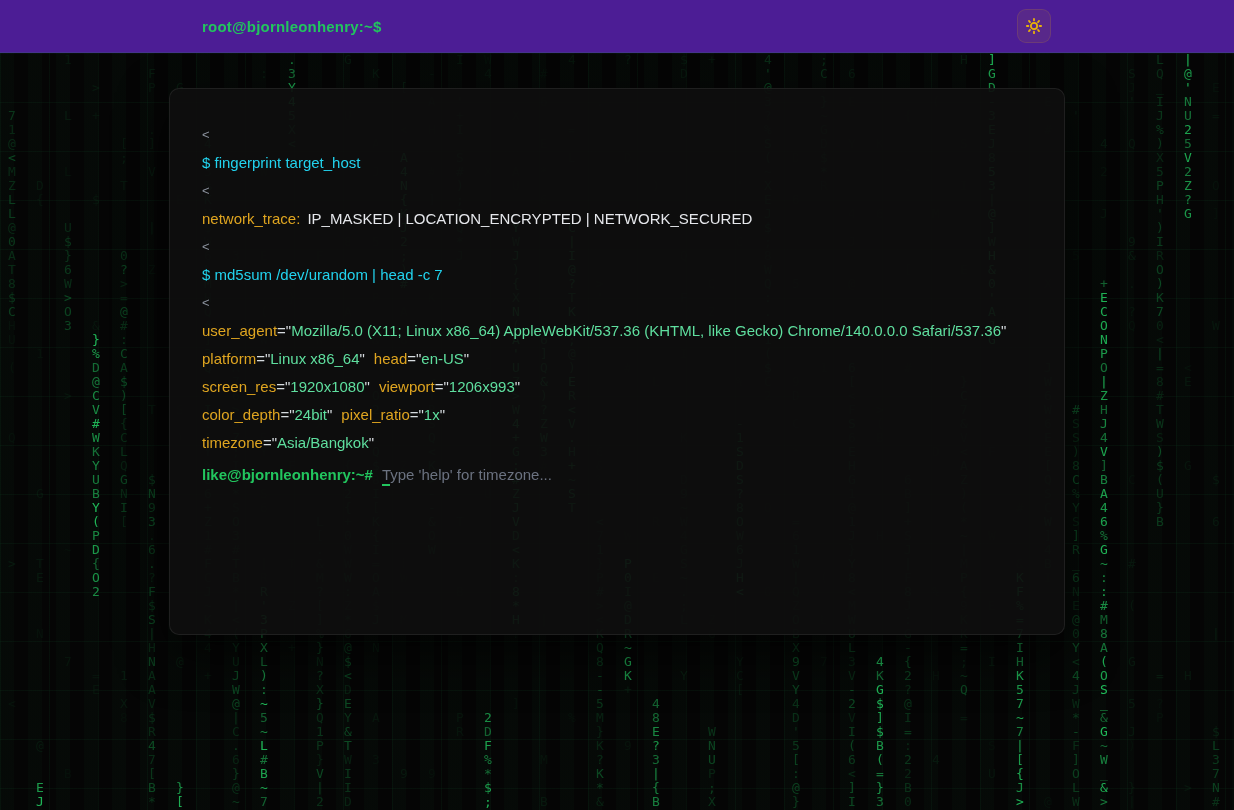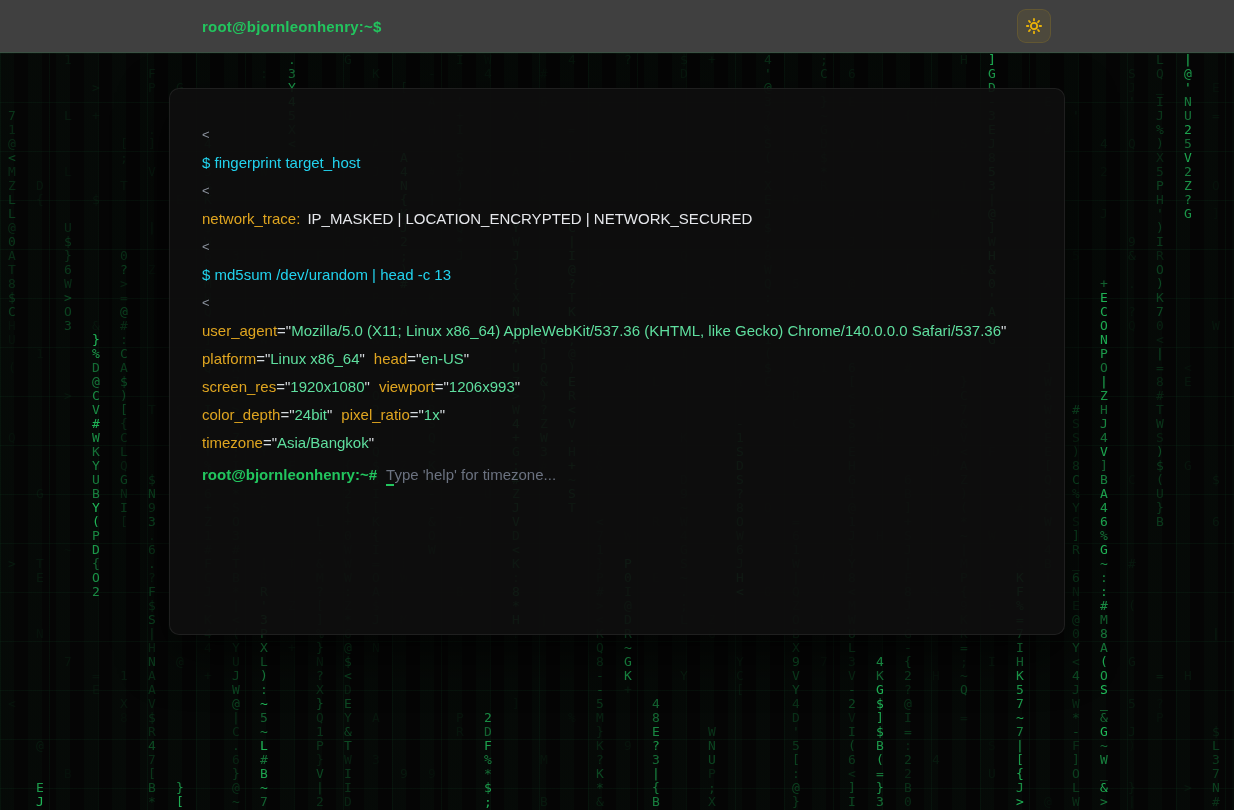--- a/index.html
+++ b/index.html
@@ -22,21 +22,21 @@
       linear-gradient(90deg, rgba(34,197,94,0.055) 1px, transparent 1px),
       repeating-linear-gradient(90deg, rgba(34,197,94,0.022) 0 14px, transparent 14px 28px);
     background-size:49px 49px, 49px 49px, 28px 100%;
   }
   #rain { position:absolute; inset:0; font-family:"DejaVu Sans Mono",monospace; font-size:13px; }
   #rain span { position:absolute; width:16px; line-height:14px; text-align:center; }
 
   
   .topbar {
     position:relative; z-index:5; height:53px;
-    background:#404040;
+    background:#4c1d95;
     border-bottom:1px solid rgba(34,197,94,0.13);
     display:flex; align-items:center; justify-content:space-between;
     padding:0 183px 0 202px;
   }
   .topbar-title { color:#22c55e; font-weight:700; font-size:15px; letter-spacing:0.2px; }
   .theme-toggle {
     width:34px; height:34px; border-radius:9px; cursor:pointer;
     background:rgba(234,179,8,0.08);
     border:1px solid rgba(234,179,8,0.14);
     display:flex; align-items:center; justify-content:center;
@@ -1116,23 +1116,23 @@
 </header>
 
 <main class="stage">
   <section class="terminal-window">
     <div class="window-body" id="terminal-lines">
         <div class="line chevron">&lt;</div>
         <div class="line command">$ fingerprint target_host</div>
         <div class="line chevron">&lt;</div>
         <div class="line"><span class="key label-key">network_trace:</span><span class="val-white">IP_MASKED | LOCATION_ENCRYPTED | NETWORK_SECURED</span></div>
         <div class="line chevron">&lt;</div>
-        <div class="line command">$ md5sum /dev/urandom | head -c 13</div>
+        <div class="line command">$ md5sum /dev/urandom | head -c 7</div>
         <div class="line chevron">&lt;</div>
         <div class="line"><span class="meta-seg"><span class="key">user_agent</span><span class="eq">=</span><span class="q">"</span><span class="val-green">Mozilla/5.0 (X11; Linux x86_64) AppleWebKit/537.36 (KHTML, like Gecko) Chrome/140.0.0.0 Safari/537.36</span><span class="q">"</span></span></div>
         <div class="line"><span class="meta-seg"><span class="key">platform</span><span class="eq">=</span><span class="q">"</span><span class="val-green">Linux x86_64</span><span class="q">"</span></span><span class="meta-seg"><span class="key">head</span><span class="eq">=</span><span class="q">"</span><span class="val-green">en-US</span><span class="q">"</span></span></div>
         <div class="line"><span class="meta-seg"><span class="key">screen_res</span><span class="eq">=</span><span class="q">"</span><span class="val-green">1920x1080</span><span class="q">"</span></span><span class="meta-seg"><span class="key">viewport</span><span class="eq">=</span><span class="q">"</span><span class="val-green">1206x993</span><span class="q">"</span></span></div>
         <div class="line"><span class="meta-seg"><span class="key">color_depth</span><span class="eq">=</span><span class="q">"</span><span class="val-green">24bit</span><span class="q">"</span></span><span class="meta-seg"><span class="key">pixel_ratio</span><span class="eq">=</span><span class="q">"</span><span class="val-green">1x</span><span class="q">"</span></span></div>
         <div class="line"><span class="meta-seg"><span class="key">timezone</span><span class="eq">=</span><span class="q">"</span><span class="val-green">Asia/Bangkok</span><span class="q">"</span></span></div>
-        <div class="line prompt-line"><span class="prompt">root@bjornleonhenry:~#</span><span class="cursor-char">T</span><span class="placeholder">ype 'help' for timezone...</span></div>
+        <div class="line prompt-line"><span class="prompt">like@bjornleonhenry:~#</span><span class="cursor-char">T</span><span class="placeholder">ype 'help' for timezone...</span></div>
       </div>
   </section>
 </main>
 
 </body></html>

